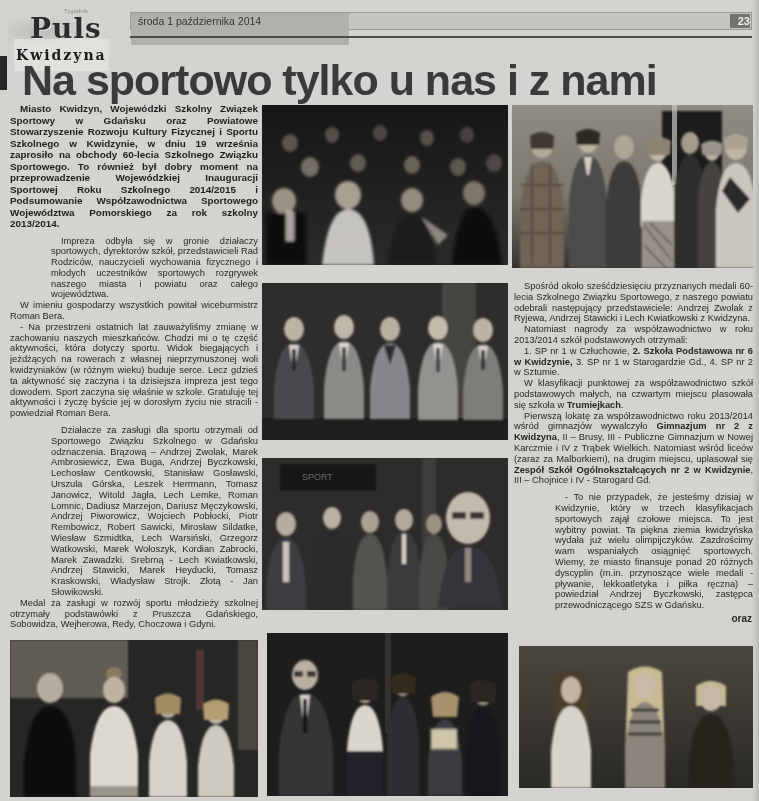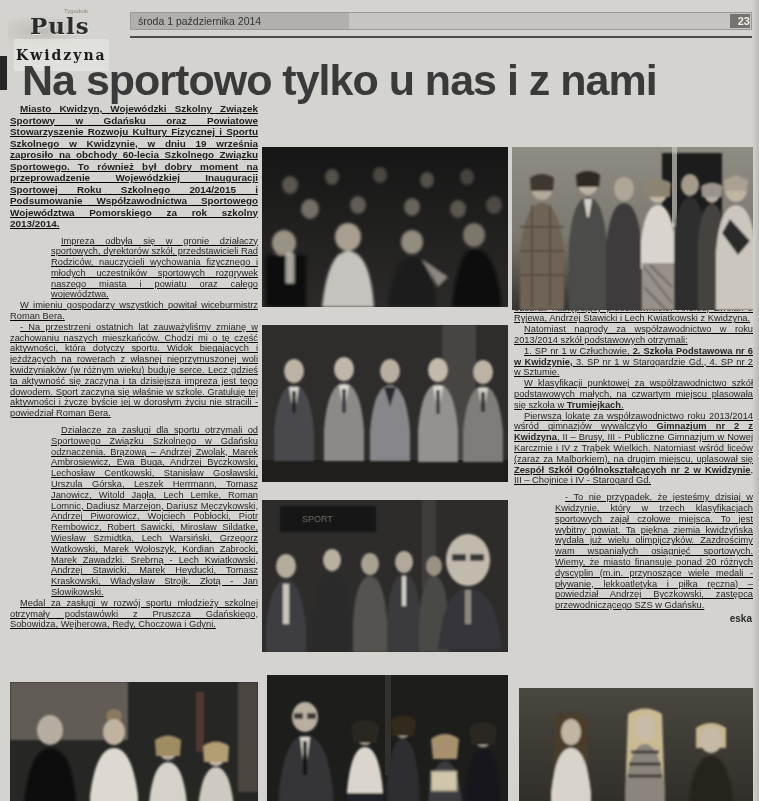--- a/index.html
+++ b/index.html
@@ -7,50 +7,50 @@
         font-family:"Liberation Sans",sans-serif;overflow:hidden;margin:0 auto;}
   .page::after{content:"";position:absolute;right:0;top:0;width:7px;height:100%;
         background:linear-gradient(to right,rgba(0,0,0,0),rgba(0,0,0,.12));pointer-events:none;}
 
   
   .logo{position:absolute;left:8px;top:6px;width:120px;height:48px;}
   .logo-bg{position:absolute;left:0;top:8px;width:80px;height:34px;
         background:radial-gradient(ellipse at 40% 50%,#bdbcb7 0%,rgba(189,188,183,0) 70%);}
   .logo-tagline{position:absolute;left:56px;top:2px;font-size:6px;color:#8a8984;line-height:7px;}
   .logo-title{position:absolute;left:22px;top:6px;font-family:"DejaVu Serif",serif;font-weight:bold;
-        font-size:23px;color:#2c2c2c;letter-spacing:1px;text-shadow:1px 1px 0 #e7e6e2;}
+        font-size:28px;color:#2c2c2c;letter-spacing:1px;text-shadow:1px 1px 0 #e7e6e2;}
   .logo-subtitle{position:absolute;left:6px;top:33px;font-family:"DejaVu Serif",serif;
         font-size:14px;font-weight:bold;letter-spacing:2px;color:#1d1d1d;
         background:rgba(230,229,225,.7);padding:8px 2px;}
   .date-bar{position:absolute;left:130px;top:12px;width:622px;height:18px;
         background:#c6c5c1;border:1px solid #9a9995;box-sizing:border-box;}
-  .date-strip{position:absolute;left:0;top:0;width:218px;height:16px;background:#b1b0ac;
+  .date-strip{position:absolute;left:0;top:0;width:218px;height:32px;background:#b1b0ac;
         font-size:10.5px;color:#333;line-height:16px;padding-left:7px;box-sizing:border-box;}
   .page-badge{position:absolute;right:1px;top:1px;width:20px;height:14px;background:#74736f;
         color:#f2f1ed;font-size:11px;font-weight:bold;text-align:right;line-height:14px;}
   .header-rule{position:absolute;left:130px;top:36px;width:622px;height:2px;background:#4c4c4a;}
 
   
   .edge-mark{position:absolute;left:0;top:56px;width:7px;height:34px;background:#262626;}
   .headline{position:absolute;left:10px;top:44px;width:745px;margin:12px;
         font-size:43px;font-weight:bold;color:#3a3a3a;letter-spacing:-1px;white-space:nowrap;}
 
   
-  .col{position:absolute;overflow:hidden;text-decoration:underline;}
+  .col{position:absolute;overflow:hidden;}
   .col-left{left:10px;top:103px;width:248px;height:533px;}
   .col-right{left:514px;top:281px;width:239px;height:332px;}
   .para{margin:0;text-align:justify;font-size:9.3px;line-height:10.8px;color:#262626;text-indent:10px;}
   .para.lead{font-weight:bold;font-size:9.9px;line-height:11.5px;color:#1e1e1e;}
   .para.gap{margin-top:6px;margin-left:41px;}
   .b{font-weight:bold;}
   .byline{position:absolute;left:514px;top:613px;width:238px;margin:0;text-align:right;
         font-size:10px;font-weight:bold;color:#2a2a2a;}
 
   
-  .photo{position:absolute;background:#ec4899;margin-top:42px;}
+  .photo{position:absolute;background:#ec4899;}
   .photo svg{display:block;width:100%;height:100%;}
   .ph-mid1{left:262px;top:105px;width:246px;height:160px;}
   .ph-mid2{left:262px;top:283px;width:246px;height:157px;}
   .ph-mid3{left:262px;top:458px;width:246px;height:152px;}
   .ph-mid4{left:267px;top:633px;width:241px;height:163px;}
   .ph-topright{left:512px;top:105px;width:241px;height:163px;}
   .ph-botleft{left:10px;top:640px;width:248px;height:157px;}
   .ph-botright{left:519px;top:646px;width:234px;height:142px;}
 </style>
 </head>
@@ -83,21 +83,21 @@
       <p class="para"><span>Medal za zasługi w rozwój sportu młodzieży szkolnej otrzymały podstawówki z Pruszcza Gdańskiego, Sobowidza, Wejherowa, Redy, Choczowa i Gdyni.</span></p>
     </div>
   <div class="col col-right">
       <p class="para"><span>Spośród około sześćdziesięciu przyznanych medali 60-lecia Szkolnego Związku Sportowego, z naszego powiatu odebrali następujący przedstawiciele: Andrzej Zwolak z Ryjewa, Andrzej Stawicki i Lech Kwiatkowski z Kwidzyna.</span></p>
       <p class="para"><span>Natomiast nagrody za współzawodnictwo w roku 2013/2014 szkół podstawowych otrzymali:</span></p>
       <p class="para"><span>1. SP nr 1 w Człuchowie, </span><span class="b">2. Szkoła Podstawowa nr 6 w Kwidzynie,</span><span> 3. SP nr 1 w Starogardzie Gd., 4. SP nr 2 w Sztumie.</span></p>
       <p class="para"><span>W klasyfikacji punktowej za współzawodnictwo szkół podstawowych małych, na czwartym miejscu plasowała się szkoła w </span><span class="b">Trumiejkach</span><span>.</span></p>
       <p class="para"><span>Pierwszą lokatę za współzawodnictwo roku 2013/2014 wśród gimnazjów wywalczyło </span><span class="b">Gimnazjum nr 2 z Kwidzyna</span><span>, II – Brusy, III - Publiczne Gimnazjum w Nowej Karczmie i IV z Trąbek Wielkich. Natomiast wśród liceów (zaraz za Malborkiem), na drugim miejscu, uplasował się </span><span class="b">Zespół Szkół Ogólnokształcących nr 2 w Kwidzynie</span><span>, III – Chojnice i IV - Starogard Gd.</span></p>
       <p class="para gap"><span>- To nie przypadek, że jesteśmy dzisiaj w Kwidzynie, który w trzech klasyfikacjach sportowych zajął czołowe miejsca. To jest wybitny powiat. Ta piękna ziemia kwidzyńska wydała już wielu olimpijczyków. Zazdrościmy wam wspaniałych osiągnięć sportowych. Wiemy, że miasto finansuje ponad 20 różnych dyscyplin (m.in. przynoszące wiele medali - pływanie, lekkoatletyka i piłka ręczna) – powiedział Andrzej Byczkowski, zastępca przewodniczącego SZS w Gdańsku.</span></p>
     </div>
-  <p class="byline">eska</p>
+  <p class="byline">oraz</p>
 
   <div class="photo ph-mid1" aria-label="audience seated in dark hall">
     <svg viewBox="0 0 246 160" preserveAspectRatio="none">
       <defs>
           <filter id="f1">
             <feGaussianBlur stdDeviation="1.4"></feGaussianBlur>
           </filter>
       <linearGradient id="g1" x1="0" y1="0" x2="0" y2="1">
         <stop offset="0" stop-color="#161616"></stop>
             <stop offset="1" stop-color="#2b2a28"></stop>

